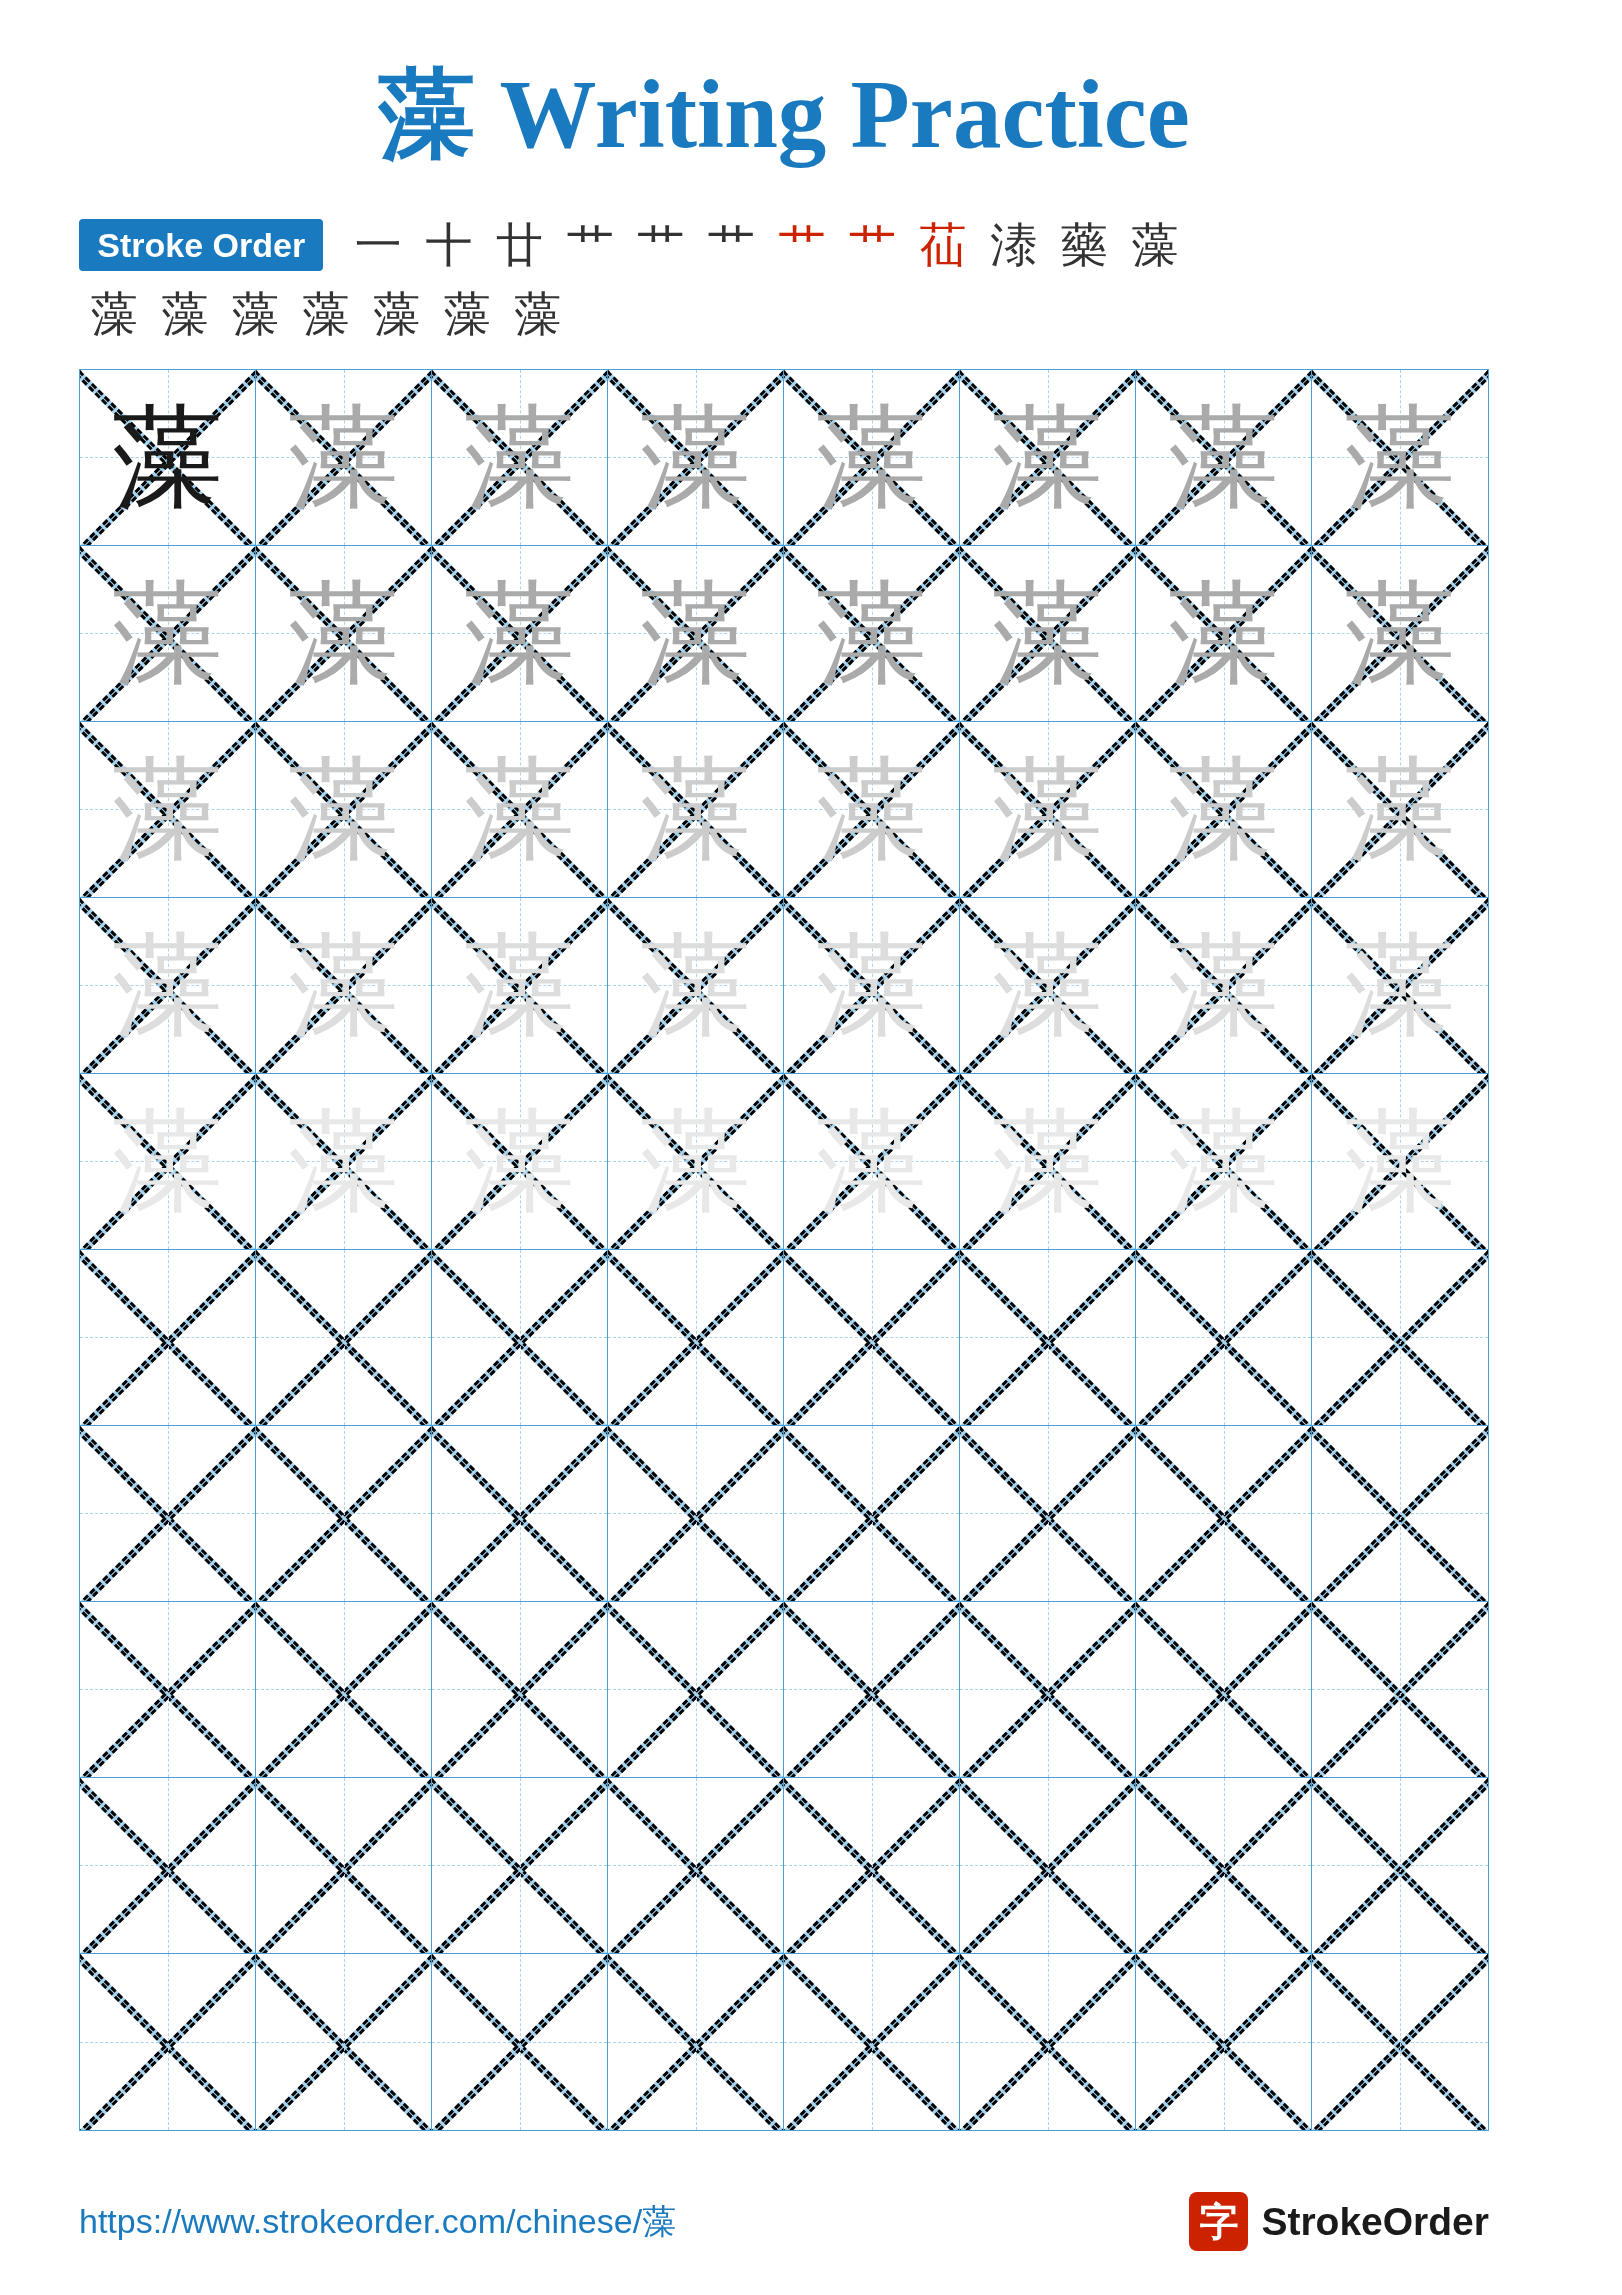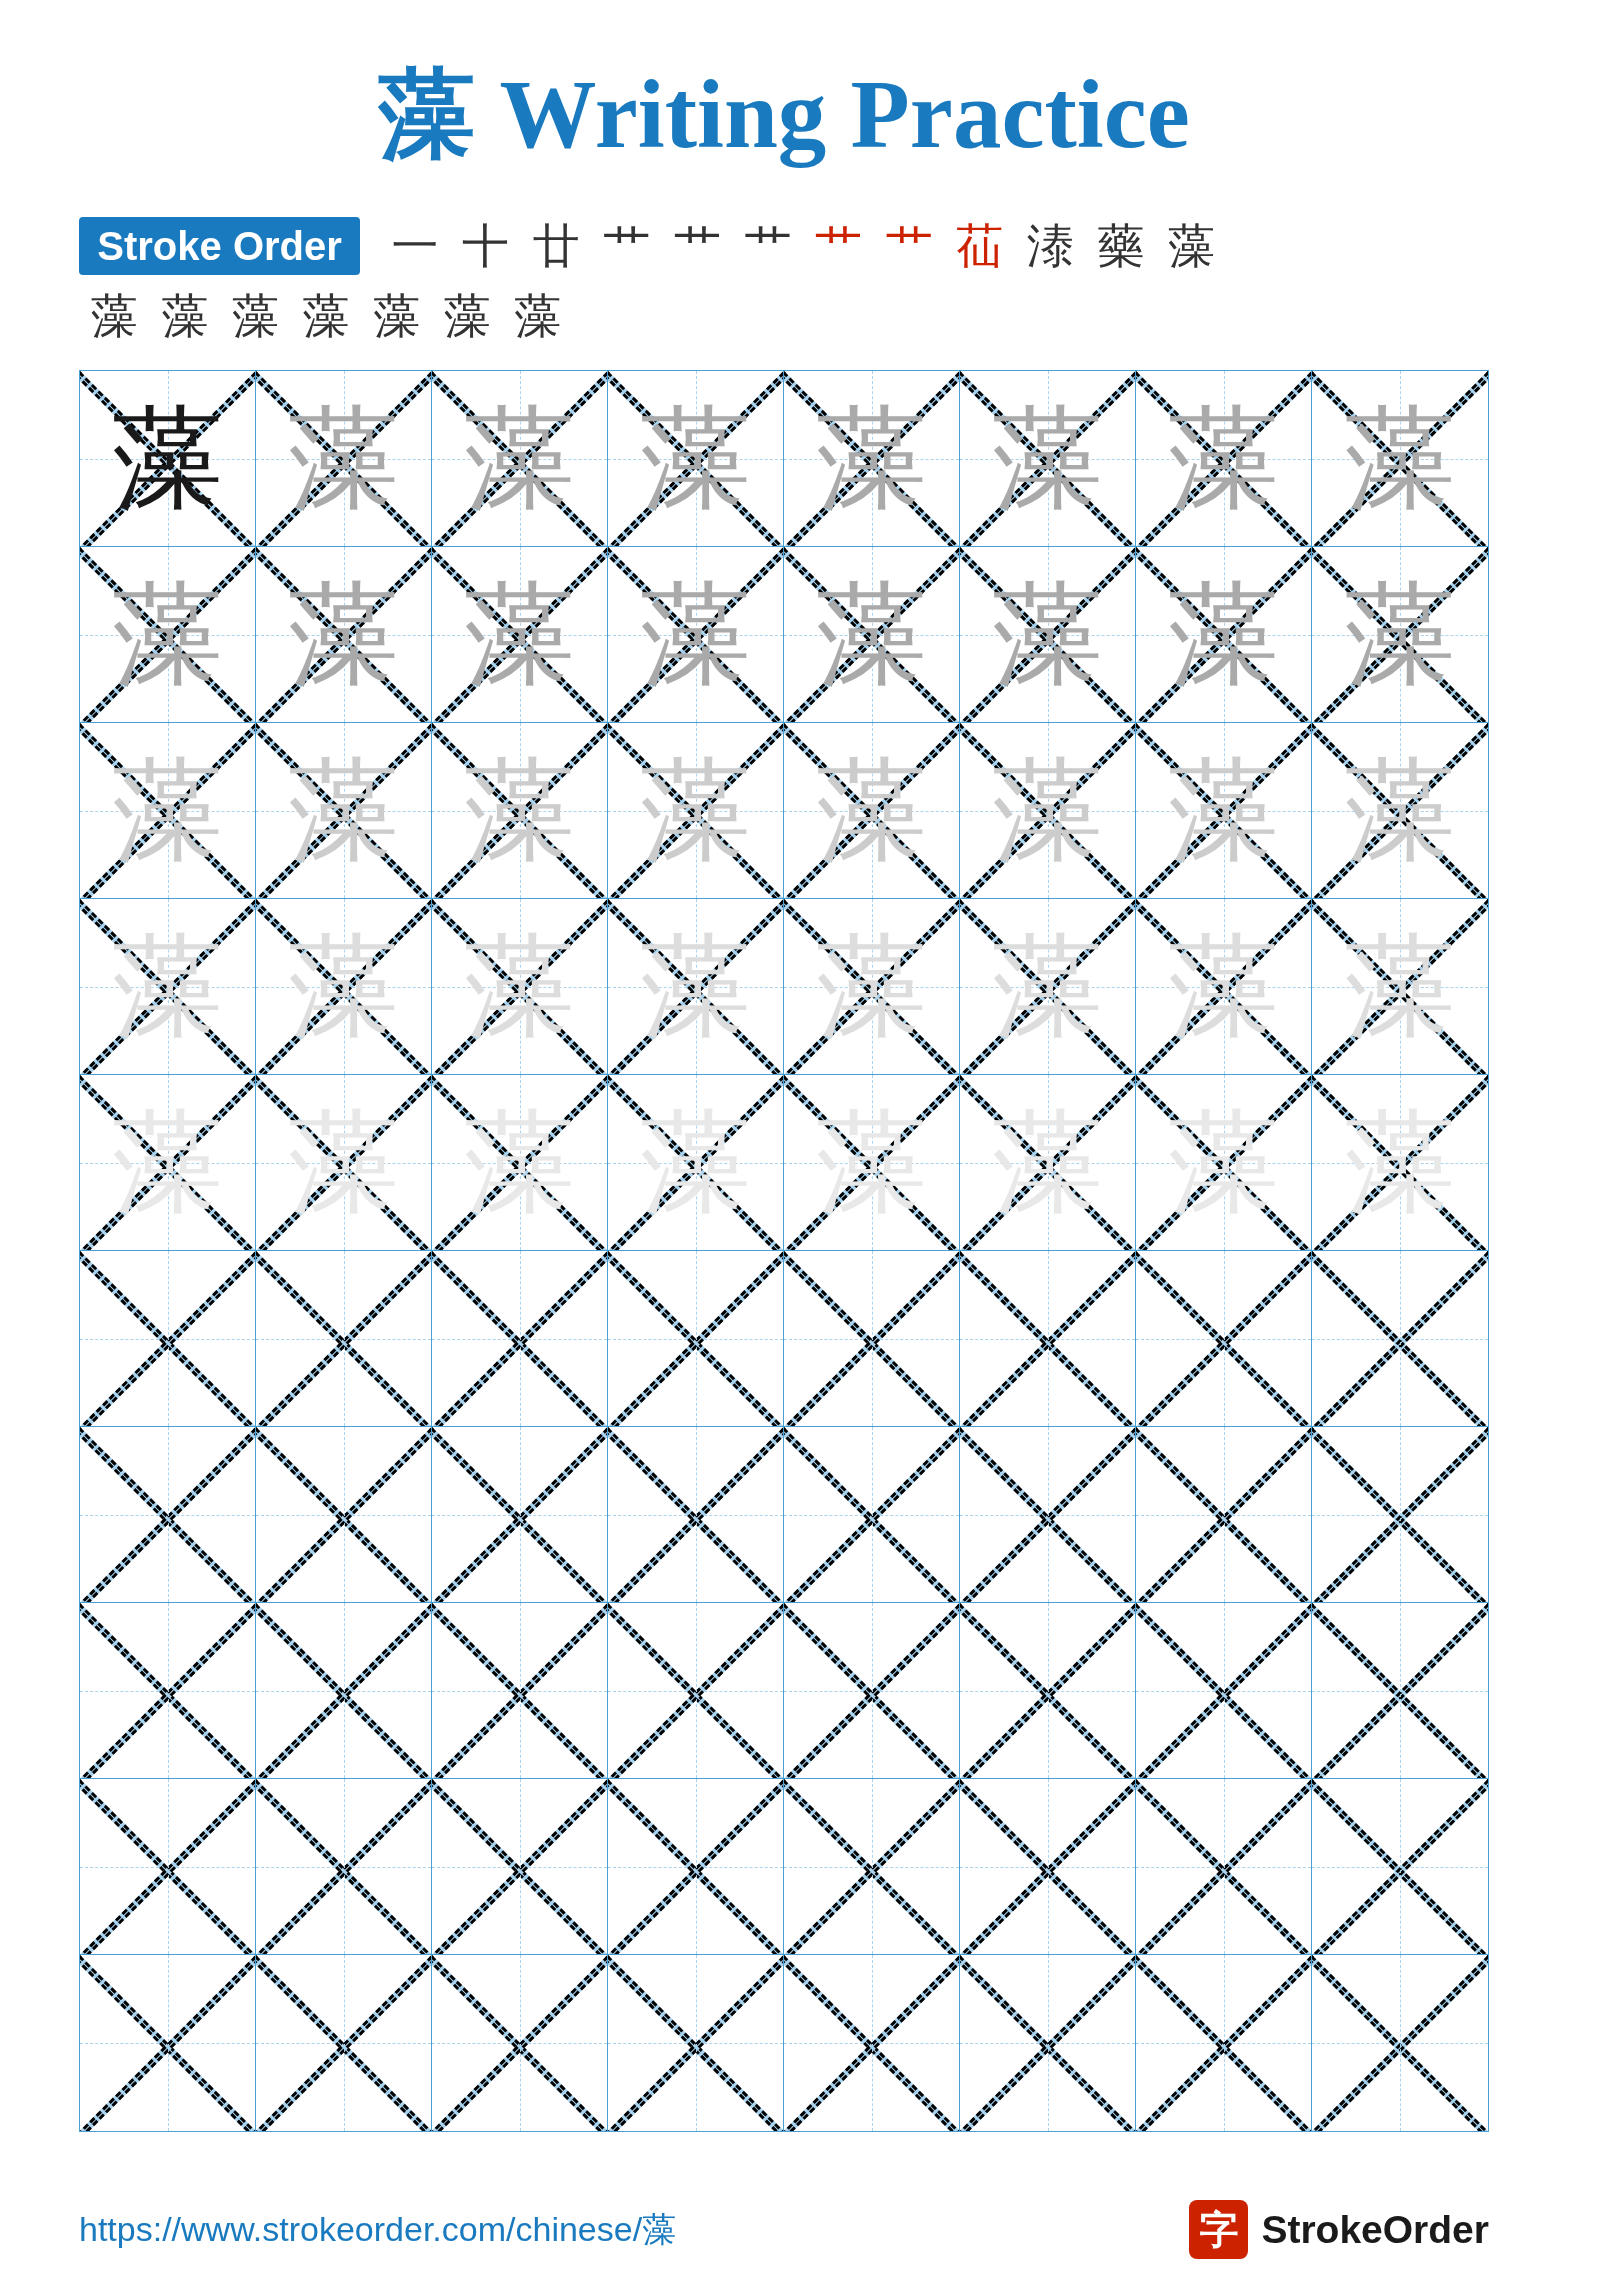--- a/index.html
+++ b/index.html
@@ -38,21 +38,21 @@
       display: flex;
       flex-wrap: wrap;
       align-items: center;
       margin-bottom: 13px;
       gap: 0;
     }
 
     .stroke-order-badge {
       background: #1a7abf;
       color: #fff;
-      font-size: 40px;
+      font-size: 34px;
       font-weight: bold;
       padding: 6.5px 18.3px;
       border-radius: 3.9px;
       margin-right: 19.6px;
       white-space: nowrap;
       font-family: Arial, sans-serif;
     }
 
     .stroke-sequence {
       display: flex;
@@ -188,21 +188,21 @@
       color: #dddddd;
     }
 
     .cell-char.ultra-light {
       color: #e8e8e8;
     }
 
     
     .footer {
       position: absolute;
-      bottom: 36px;
+      bottom: 44px;
       left: 79px;
       right: 79px;
       display: flex;
       align-items: center;
       justify-content: space-between;
     }
 
     .footer-url {
       font-size: 34px;
       color: #1a7abf;

